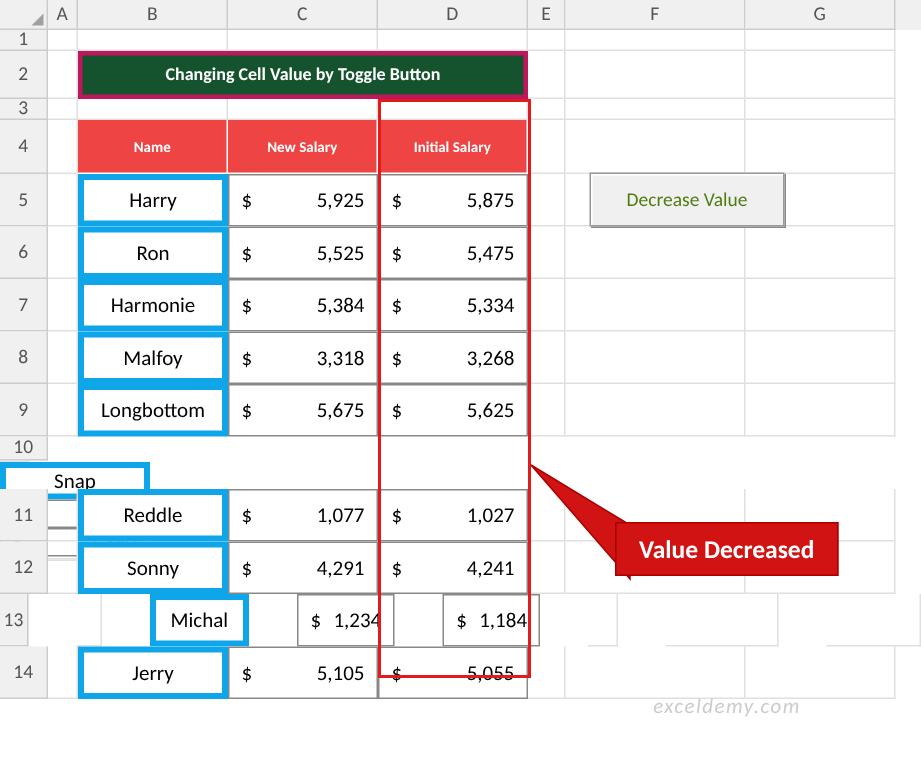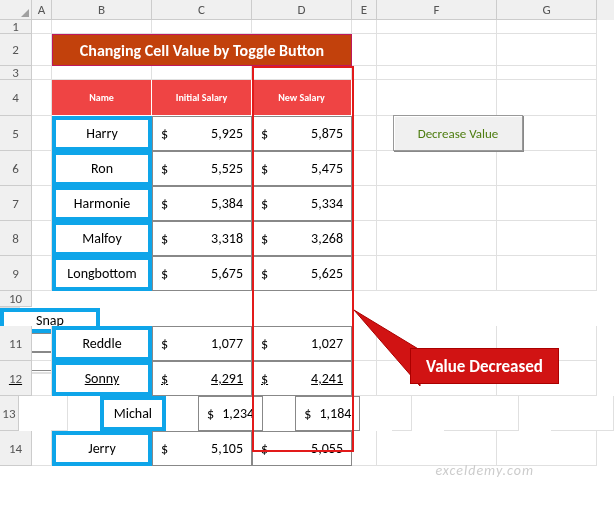--- a/index.html
+++ b/index.html
@@ -80,26 +80,26 @@
       border-bottom: 1px solid #e0e0e0;
       display: flex;
       align-items: center;
       padding: 0 6px;
       font-size: 14px;
     }
     .row1 { height: 14px; }
     .row3 { height: 14px; }
     
     .title-banner {
-      background: #c2410c;
+      background: #14532d;
       color: #fff;
       font-weight: bold;
-      font-size: 16px;
+      font-size: 12px;
       justify-content: center;
-      border: 1px solid #be185d;
+      border: 3px solid #be185d;
     }
     
     .th {
       background: #ef4444;
       color: #fff;
       font-weight: bold;
       justify-content: center;
       border-right: 1px solid #fff;
       border-bottom: 1px solid #fff;
       font-size: 10px;
@@ -226,22 +226,22 @@
     <div class="cell colD"></div>
     <div class="cell colE"></div>
     <div class="cell colF"></div>
     <div class="cell colG"></div>
   </div>
 
   <div class="row" style="height:36px">
     <div class="row-h">4</div>
     <div class="cell colA"></div>
     <div class="cell th colB">Name</div>
+    <div class="cell th colD">New Salary</div>
     <div class="cell th colC">Initial Salary</div>
-    <div class="cell th colD">New Salary</div>
     <div class="cell colE"></div>
     <div class="cell colF"></div>
     <div class="cell colG"></div>
   </div>
 
   <div id="data-rows">
       <div class="row" style="height: 35px;">
         <div class="row-h">5</div>
         <div class="cell colA"></div>
         <div class="cell td colB">Harry</div>
@@ -346,21 +346,21 @@
           <span class="val">1,077</span>
         </div>
         <div class="cell td-money colD">
           <span class="sym">$</span>
           <span class="val">1,027</span>
         </div>
         <div class="cell colE"></div>
         <div class="cell colF"></div>
         <div class="cell colG"></div>
       </div>
-      <div class="row" style="height: 35px; text-decoration: underline;">
+      <div class="row" style="height: 35px;">
         <div class="row-h">12</div>
         <div class="cell colA"></div>
         <div class="cell td colB">Sonny</div>
         <div class="cell td-money colC">
           <span class="sym">$</span>
           <span class="val">4,291</span>
         </div>
         <div class="cell td-money colD">
           <span class="sym">$</span>
           <span class="val">4,241</span>

